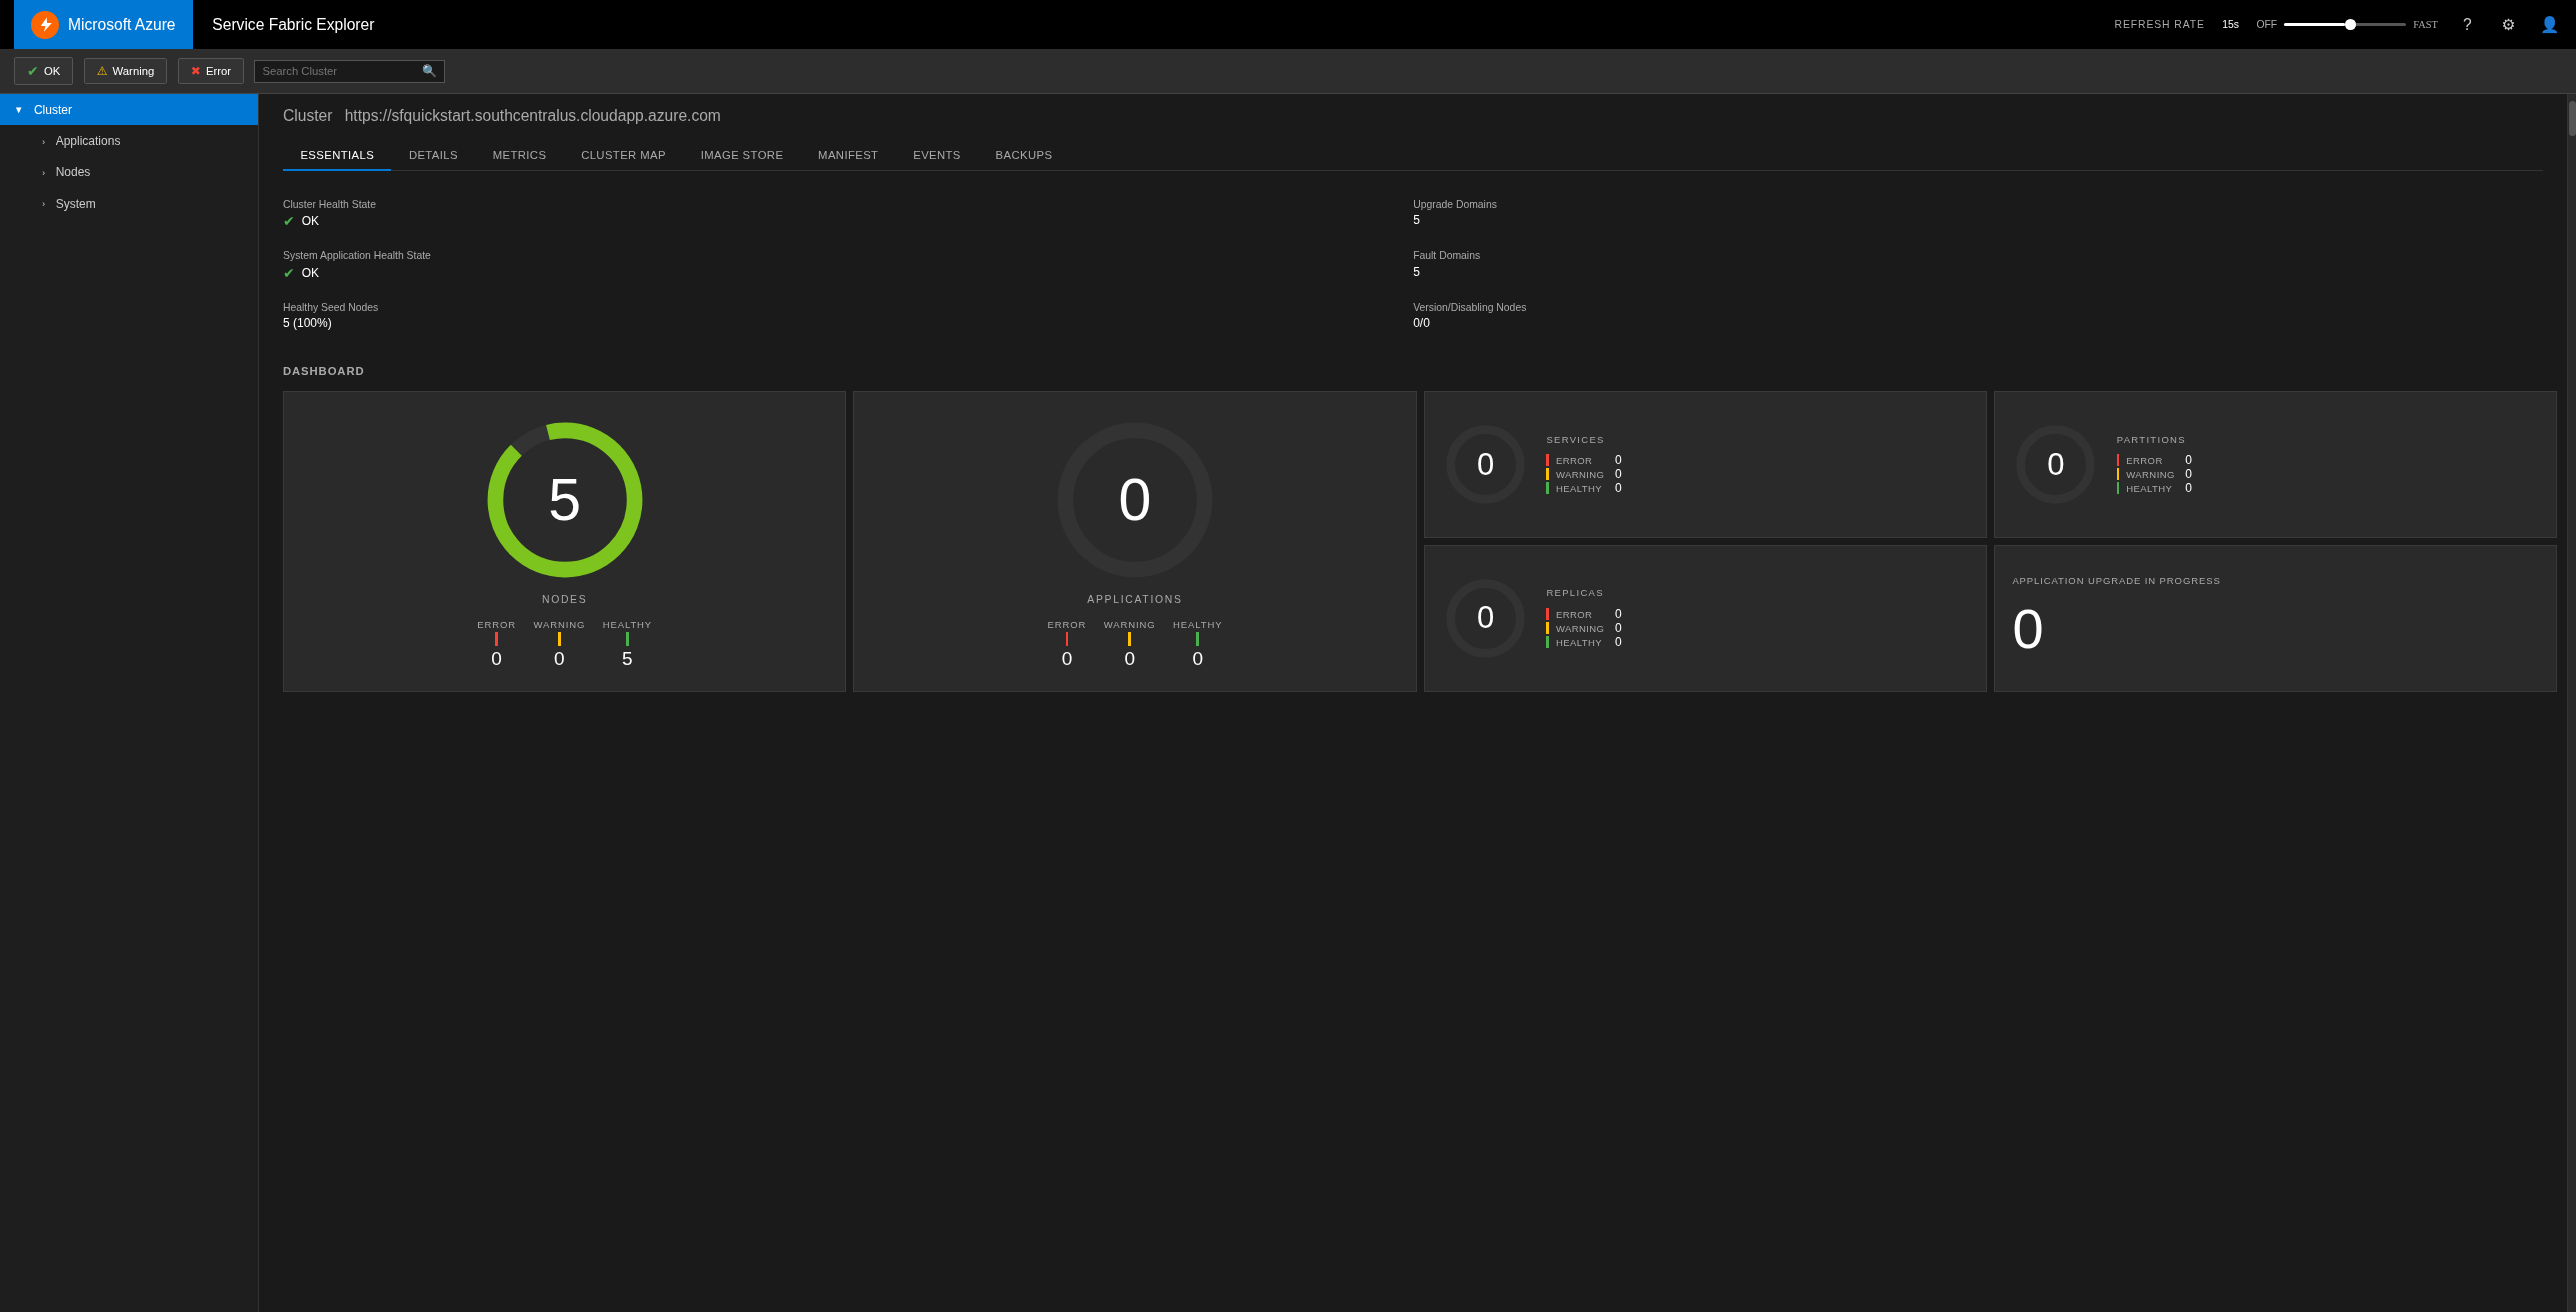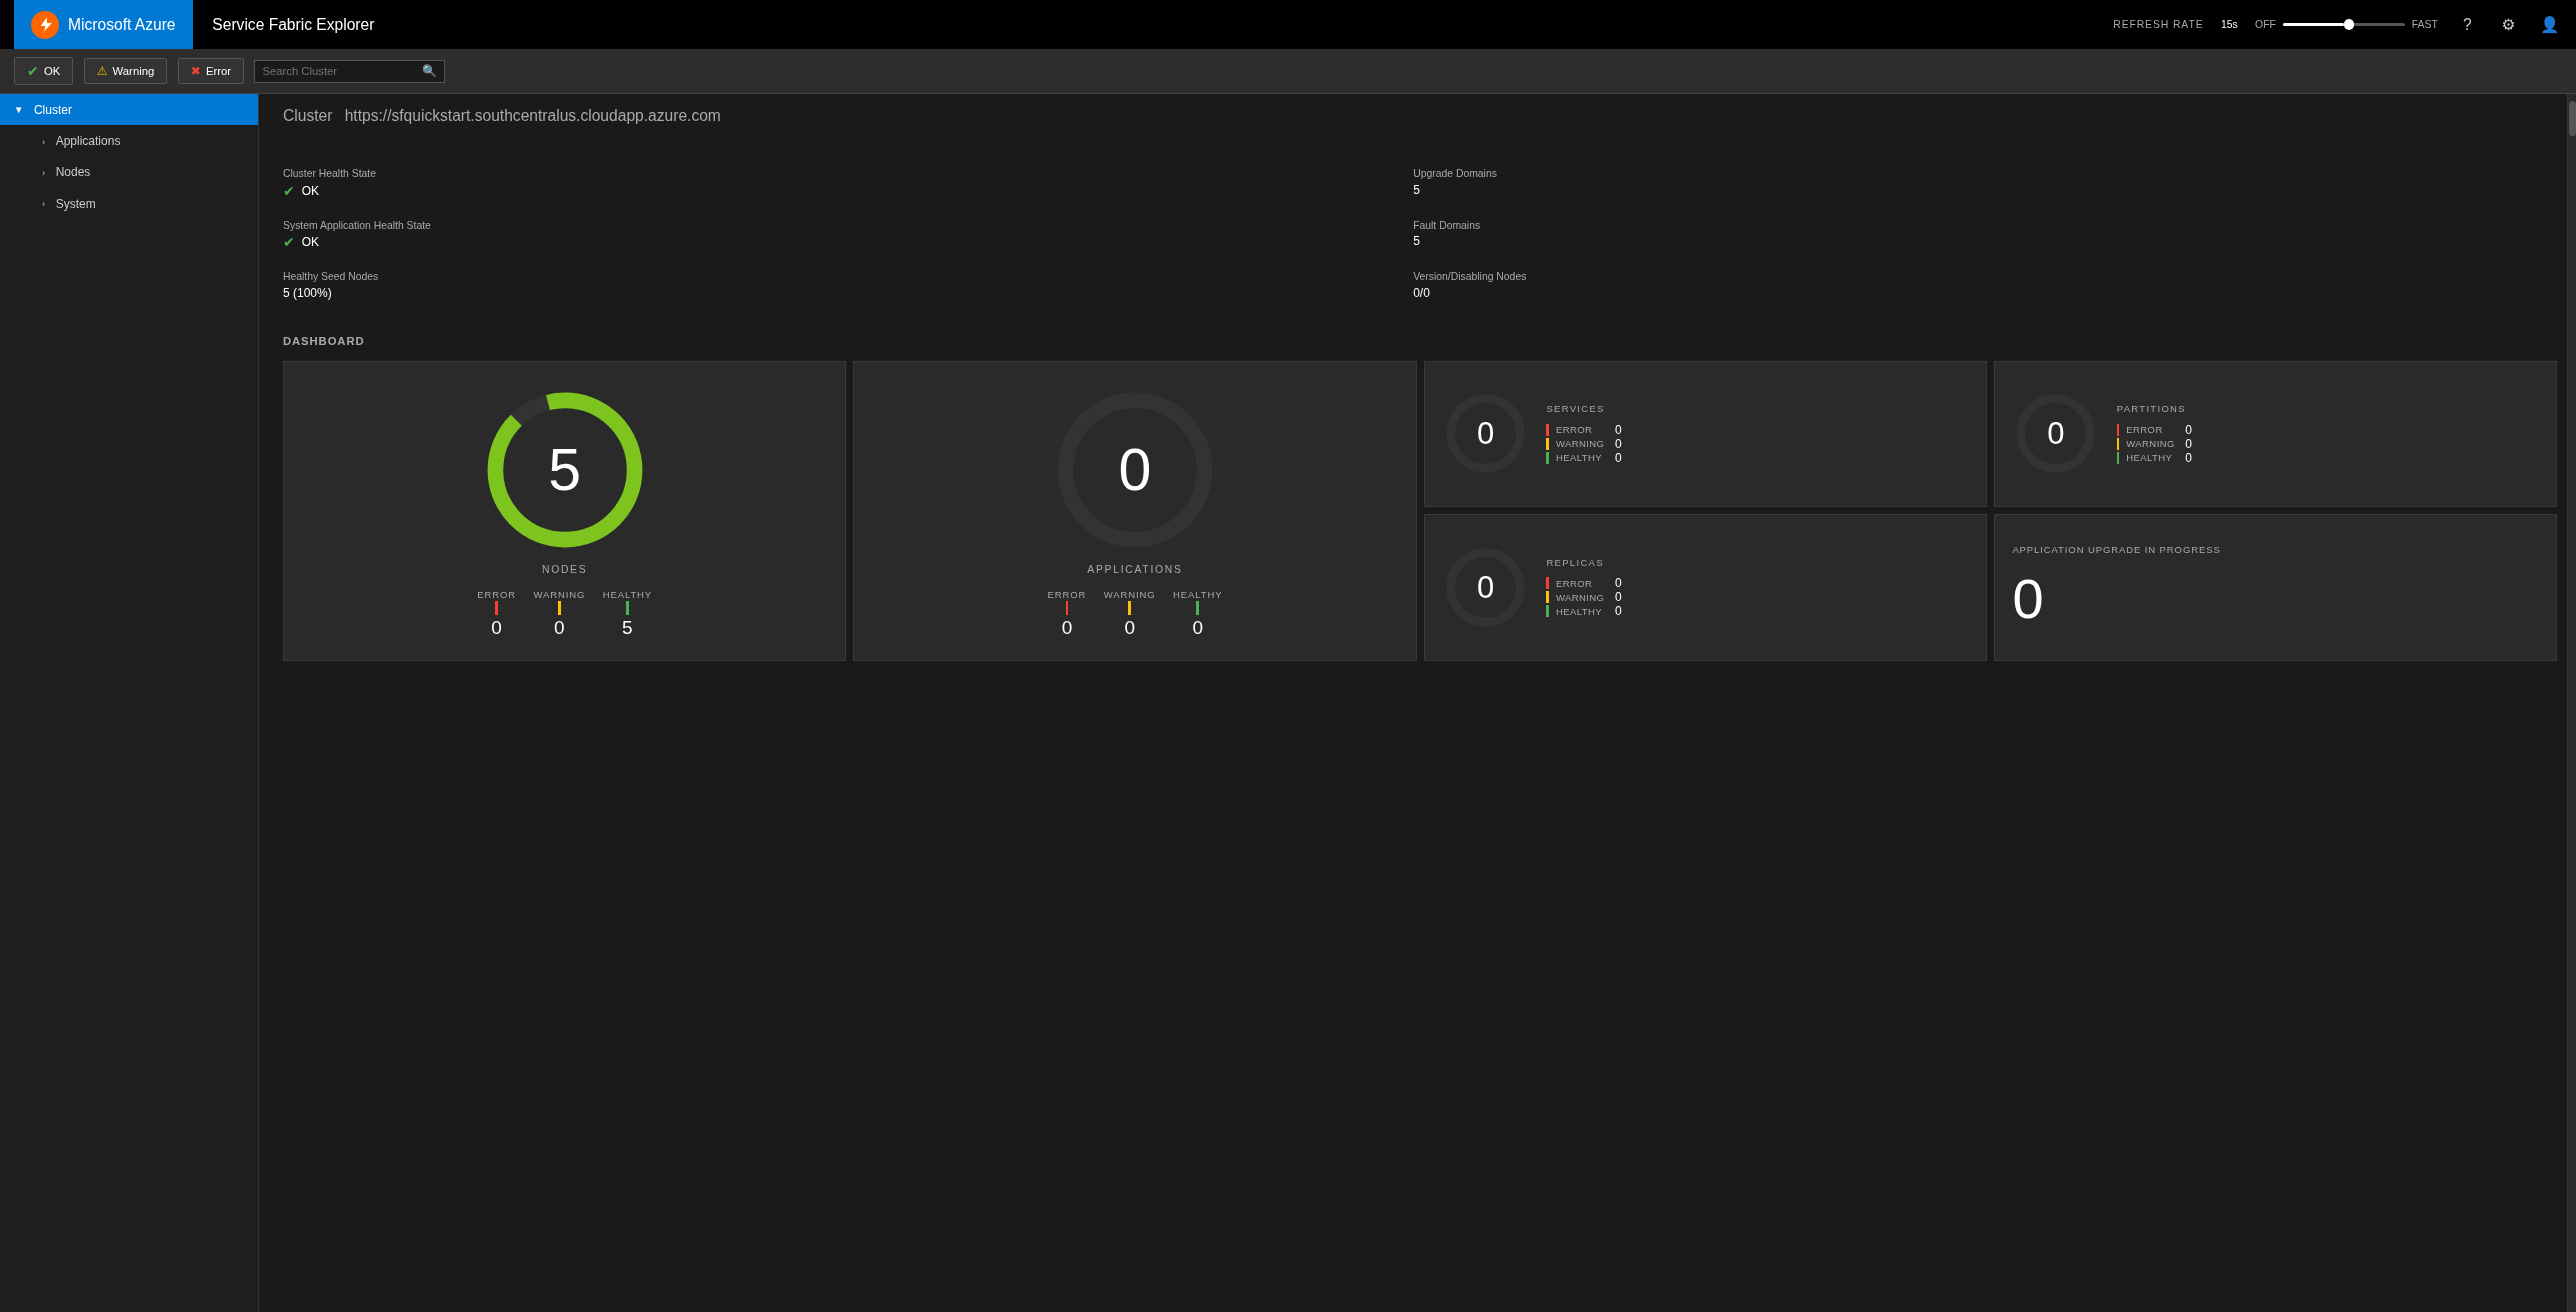--- a/index.html
+++ b/index.html
@@ -25,21 +25,21 @@
     .topbar-azure-label { color: #fff; font-size: 15.6px; font-weight: 300; }
     .topbar-title { color: #fff; font-size: 15.6px; font-weight: 300; padding-left: 17.4px; flex: 1; }
     .topbar-right { display: flex; align-items: center; gap: 17.4px; margin-left: auto; }
     .refresh-label { color: #aaa; font-size: 10.4px; letter-spacing: 0.9px; }
     .refresh-value { color: #fff; font-size: 10.4px; }
     .refresh-slider { display: flex; align-items: center; gap: 7px; }
     .slider-track { width: 122px; height: 3.5px; background: #555; border-radius: 1.7px; position: relative; }
     .slider-fill { width: 50%; height: 100%; background: #fff; border-radius: 1.7px; }
     .slider-thumb { width: 10.4px; height: 10.4px; background: #fff; border-radius: 50%; position: absolute; top: -3.5px; left: 50%; }
     .off-label { color: #aaa; font-size: 10.4px; }
-    .fast-label { color: #aaa; font-size: 10.4px; }
+    .fast-label { color: #aaa; font-size: 10.4px; font-family: Liberation Serif, serif; }
     .icon-btn { width: 24px; height: 24px; display: flex; align-items: center; justify-content: center; color: #ccc; font-size: 15.6px; cursor: pointer; }
 
     
     .statusbar {
       background: #2d2d2d; height: 45px;
       display: flex; align-items: center;
       padding: 0 14px; gap: 10.4px;
       border-bottom: 0.9px solid #444;
     }
     .status-btn {
@@ -214,20 +214,30 @@
     </div>
   </div>
 
   <div class="content">
     <div class="content-header">
       <div class="cluster-title">
         <span>Cluster</span>
         <span style="color:#aaa; font-size:15.6px; margin-left: 7px;">https://sfquickstart.southcentralus.cloudapp.azure.com</span>
       </div>
 
+      <div class="tabs">
+        <div class="tab active">ESSENTIALS</div>
+        <div class="tab">DETAILS</div>
+        <div class="tab">METRICS</div>
+        <div class="tab">CLUSTER MAP</div>
+        <div class="tab">IMAGE STORE</div>
+        <div class="tab">MANIFEST</div>
+        <div class="tab">EVENTS</div>
+        <div class="tab">BACKUPS</div>
+      </div>
     </div>
 
     <div class="essentials">
       <div class="ess-item">
         <div class="ess-label">Cluster Health State</div>
         <div class="ess-value">
           <span class="ok-icon">✔</span>
           <span>OK</span>
         </div>
       </div>

